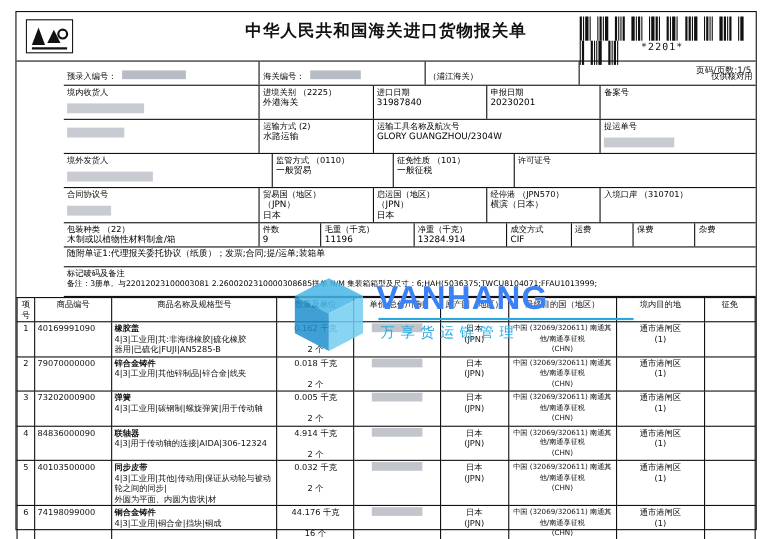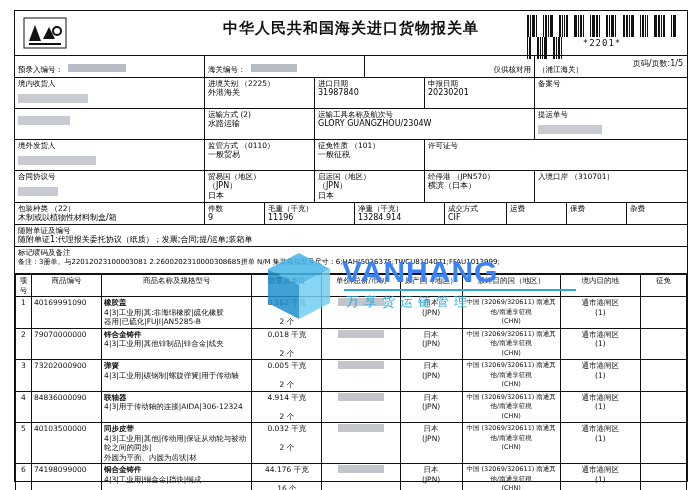--- a/index.html
+++ b/index.html
@@ -8,21 +8,21 @@
   .sheet{position:absolute;left:14px;top:10px;width:672px;height:470px;border:1px solid #111;background:#fff;}
   
   .hdr{position:relative;height:44px;border-bottom:1px solid #111;}
   .logo{position:absolute;left:8px;top:6px;width:44px;height:32px;}
   .title{position:absolute;left:0;right:0;top:8px;text-align:center;font-size:15px;font-weight:bold;letter-spacing:1px;font-family:"DejaVu Sans",sans-serif;}
   .barcode{position:absolute;right:10px;top:4px;width:150px;height:22px;}
   .barcode span{display:inline-block;height:22px;background:#111;margin-right:1px;vertical-align:top;}
   .barnum{position:absolute;right:10px;top:27px;width:150px;text-align:center;font-size:9px;font-family:"DejaVu Sans Mono",monospace;letter-spacing:1px;}
   .pageno{position:absolute;right:6px;top:52px;font-size:8px;}
   
-  .grid{position:relative;}
+  .grid{position:relative;margin-left:43px;}
   .row{display:flex;border-bottom:1px solid #111;}
   .cell{position:relative;border-right:1px solid #111;padding:1px 3px;box-sizing:border-box;min-height:17px;}
   .cell:last-child{border-right:none;}
   .lbl{font-size:7.5px;color:#000;line-height:9px;white-space:nowrap;}
   .val{font-size:8px;line-height:10px;color:#000;white-space:nowrap;}
   .blk{display:inline-block;height:8px;background:#b8bcc4;vertical-align:middle;}
   .blk2{display:inline-block;height:9px;background:#c8ccd2;vertical-align:middle;}
   
   .itab{width:100%;border-collapse:collapse;table-layout:fixed;}
   .itab th,.itab td{border:1px solid #111;font-size:7.5px;line-height:9.5px;padding:1px 2px;vertical-align:top;}
@@ -78,25 +78,25 @@
 
       <div class="row">
         <div class="cell" style="width:190px">
           <span class="lbl">预录入编号：</span>
           <span class="blk" style="width:58px"></span>
         </div>
         <div class="cell" style="width:160px">
           <span class="lbl">海关编号：</span>
           <span class="blk" style="width:46px"></span>
         </div>
+        <div class="cell" style="width:150px">
+          <span class="lbl">（浦江海关）</span>
+        </div>
         <div class="cell" style="width:170px;text-align:right">
           <span class="lbl">仅供核对用</span>
-        </div>
-        <div class="cell" style="width:150px">
-          <span class="lbl">（浦江海关）</span>
         </div>
       </div>
 
       <div class="row">
         <div class="cell" style="width:190px">
           <div class="lbl">境内收货人</div>
           <div><span class="blk2" style="width:70px"></span></div>
         </div>
         <div class="cell" style="width:110px">
           <div class="lbl"><span>进境关别</span> <span>（2225）</span></div>
@@ -205,21 +205,20 @@
         <div class="cell" style="width:60px">
           <div class="lbl">保费</div>
         </div>
         <div class="cell" style="width:58px">
           <div class="lbl">杂费</div>
         </div>
       </div>
 
       <div class="row">
         <div class="cell" style="width:670px">
-          <div class="lbl">随附单证及编号</div>
           <div class="val">随附单证1:代理报关委托协议（纸质）；发票;合同;提/运单;装箱单</div>
         </div>
       </div>
 
       <div class="row">
         <div class="cell" style="width:670px;min-height:26px">
           <div class="lbl">标记唛码及备注</div>
           <div class="val" style="font-size:7px">备注：3册单。与22012023100003081 2.2600202310000308685拼单 N/M  集装箱箱型及尺寸：6;HAH(5036375;TWCU8104071;FFAU1013999;</div>
         </div>
       </div>

